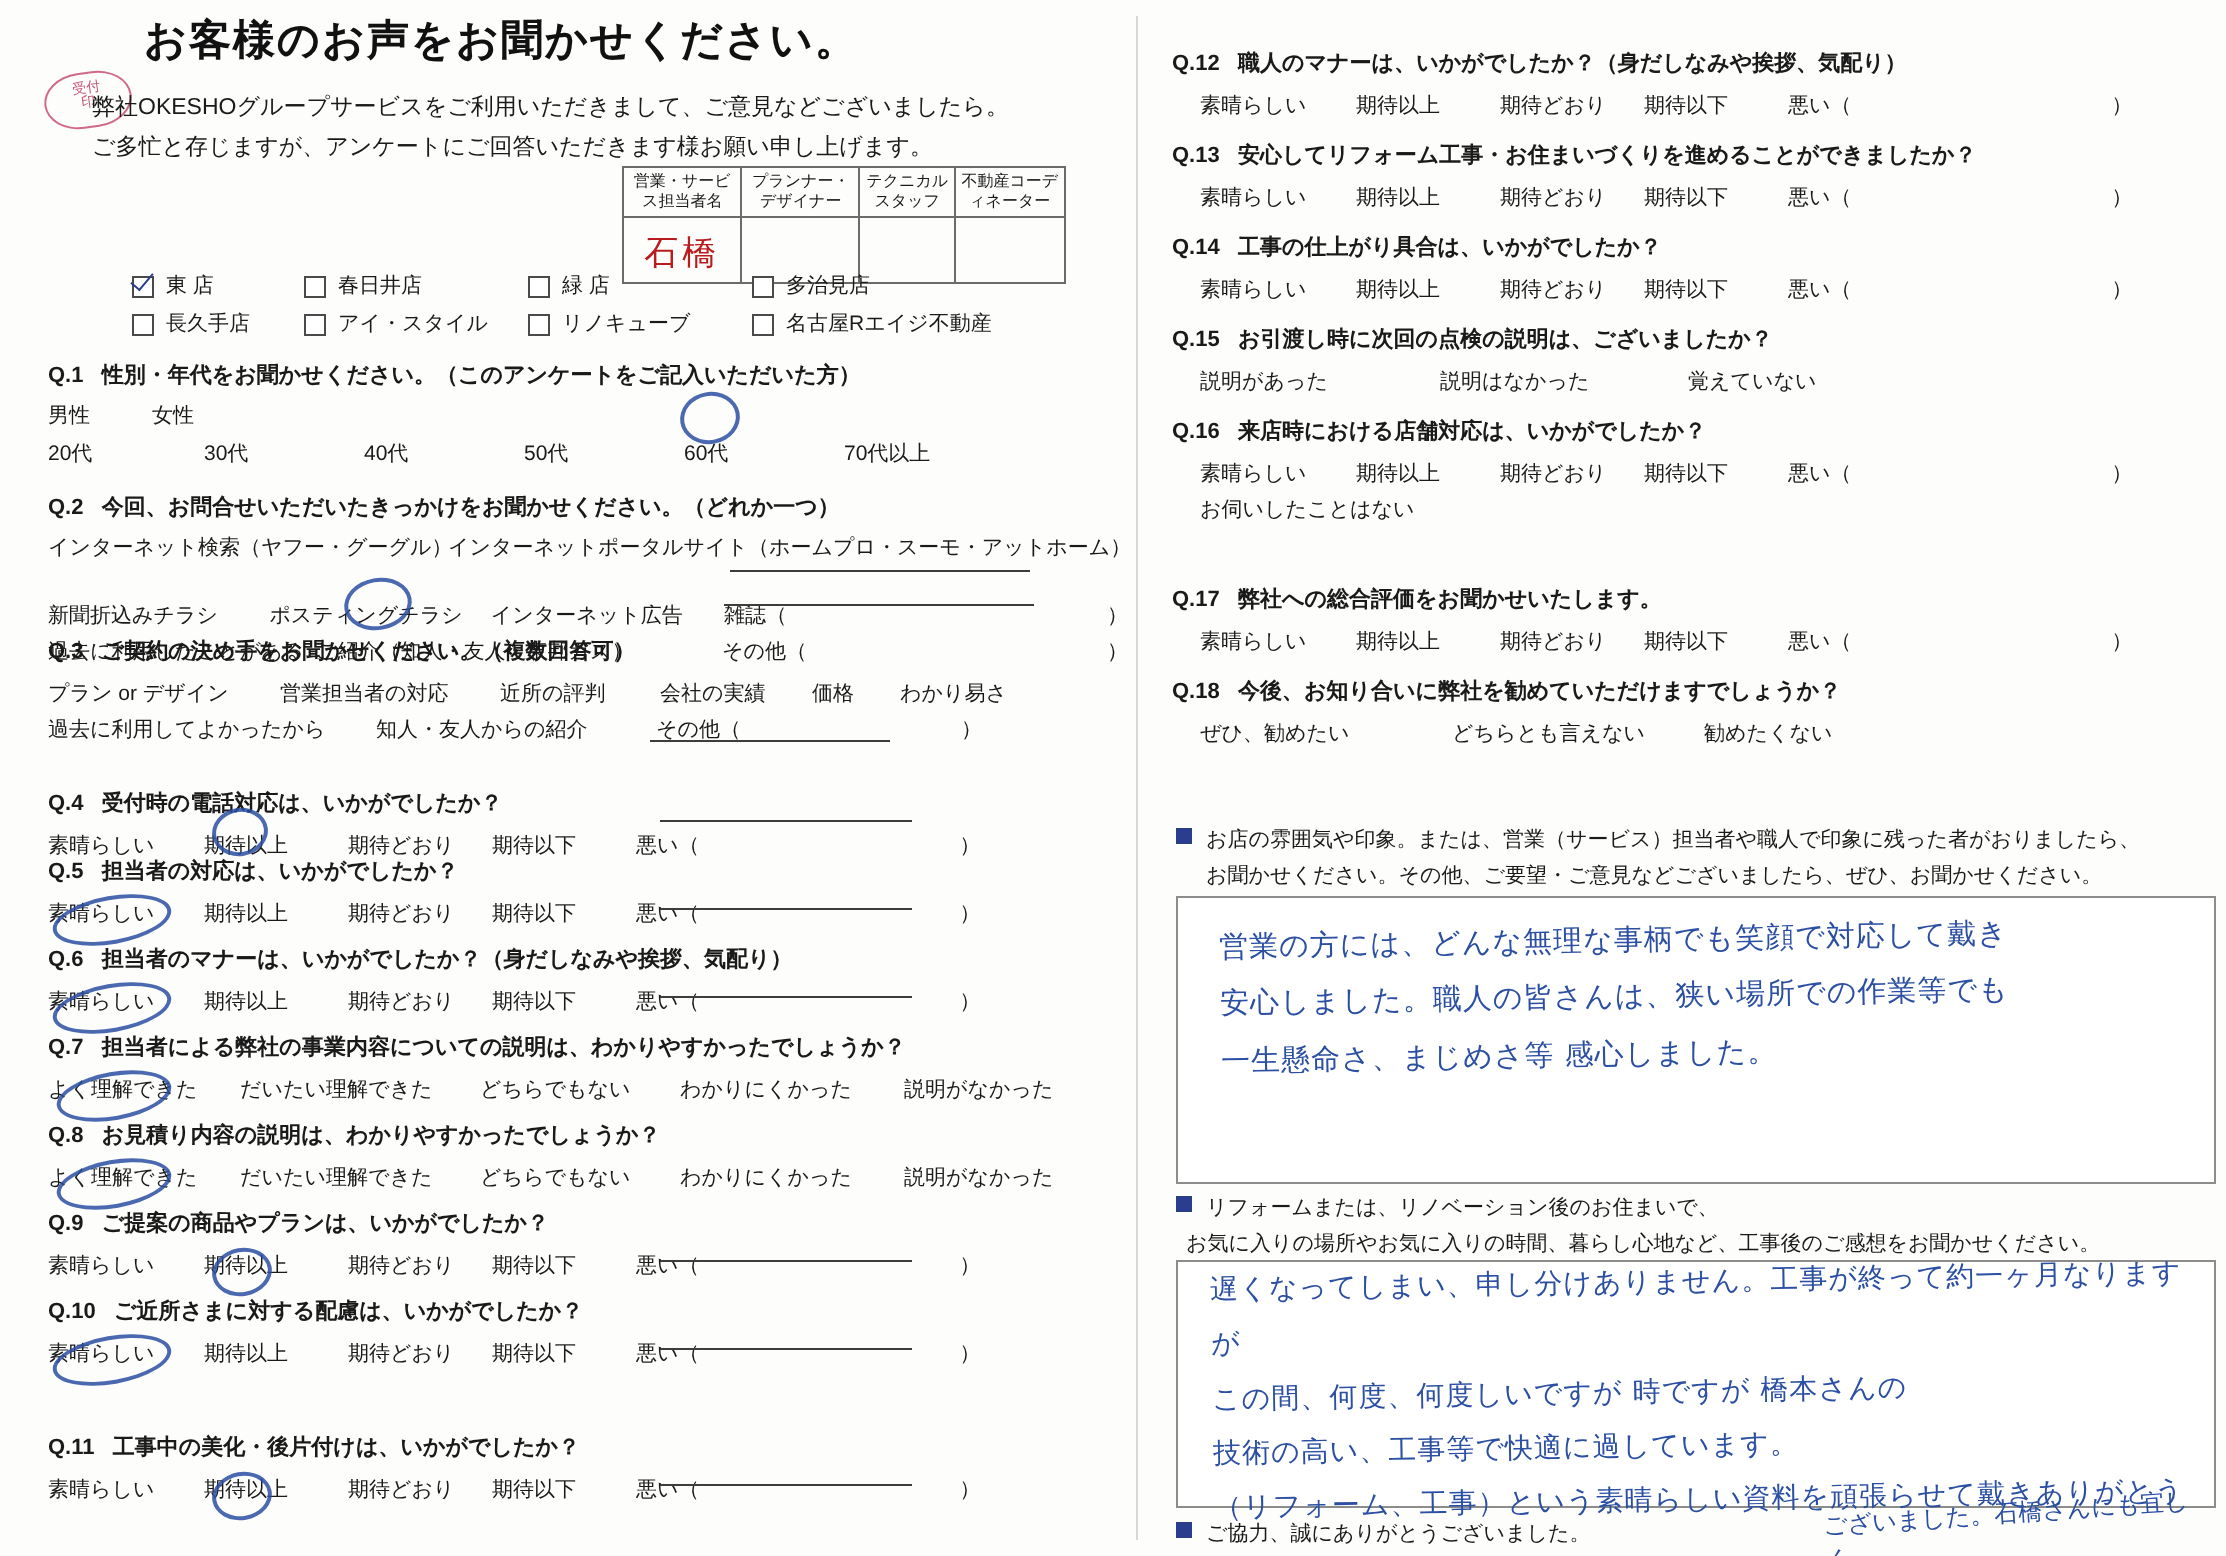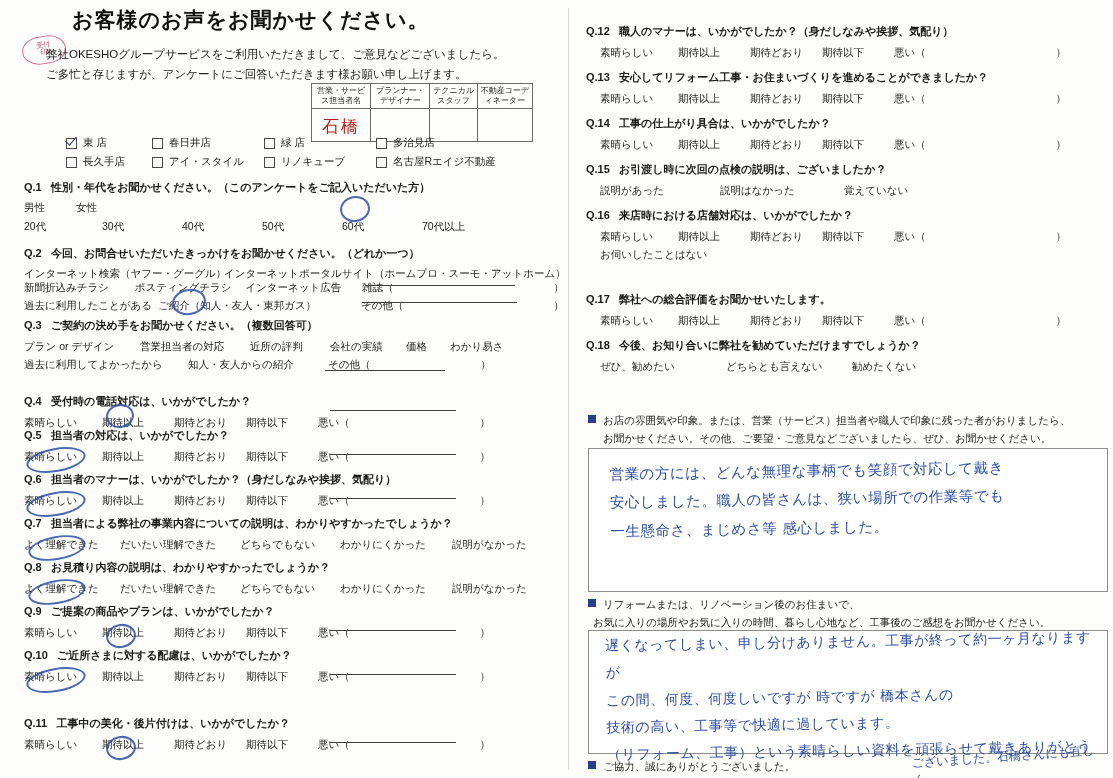--- a/index.html
+++ b/index.html
@@ -194,21 +194,21 @@
 
     <div class="q" style="left:24px;top:246px;width:540px">
       <div class="qh">
         <span>Q.2</span>
         &nbsp;&nbsp;<span>今回、お問合せいただいたきっかけをお聞かせください。（どれか一つ）</span>
       </div>
       <div class="opts" style="margin-top:6px">
         <span style="width:200px">インターネット検索（ヤフー・グーグル）</span>
         <span>インターネットポータルサイト（ホームプロ・スーモ・アットホーム）</span>
       </div>
-      <div class="opts" style="margin-top:0">
+      <div class="opts" style="margin-top:20px">
         <span style="width:112px">新聞折込みチラシ</span>
         <span style="width:112px">ポスティングチラシ</span>
         <span style="width:118px">インターネット広告</span>
         <span>雑誌（</span>
         <span style="margin-left:160px">）</span>
       </div>
       <div class="opts" style="margin-top:4px">
         <span style="width:136px">過去に利用したことがある</span>
         <span style="width:206px">ご紹介（知人・友人・東邦ガス）</span>
         <span>その他（</span>

